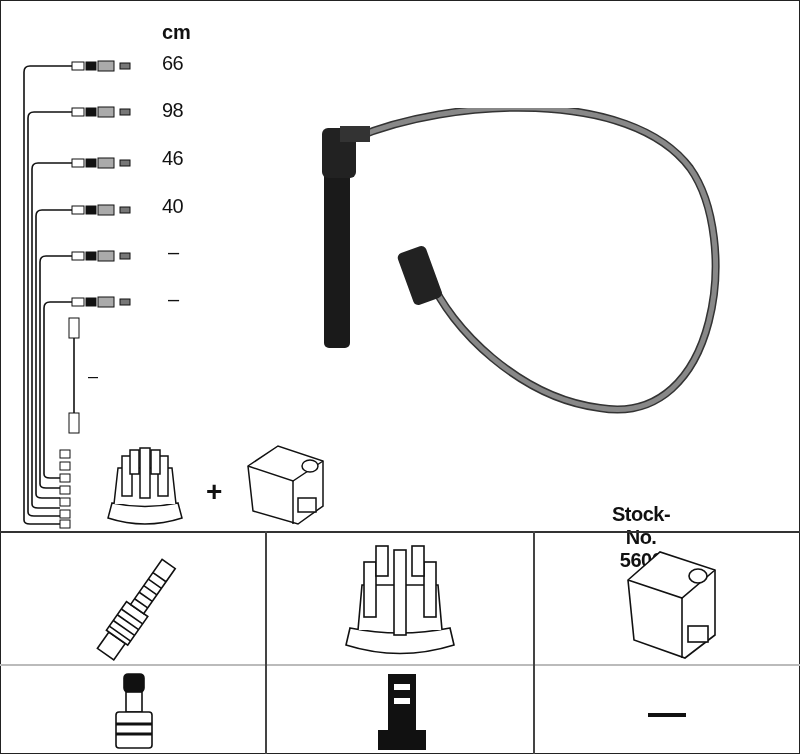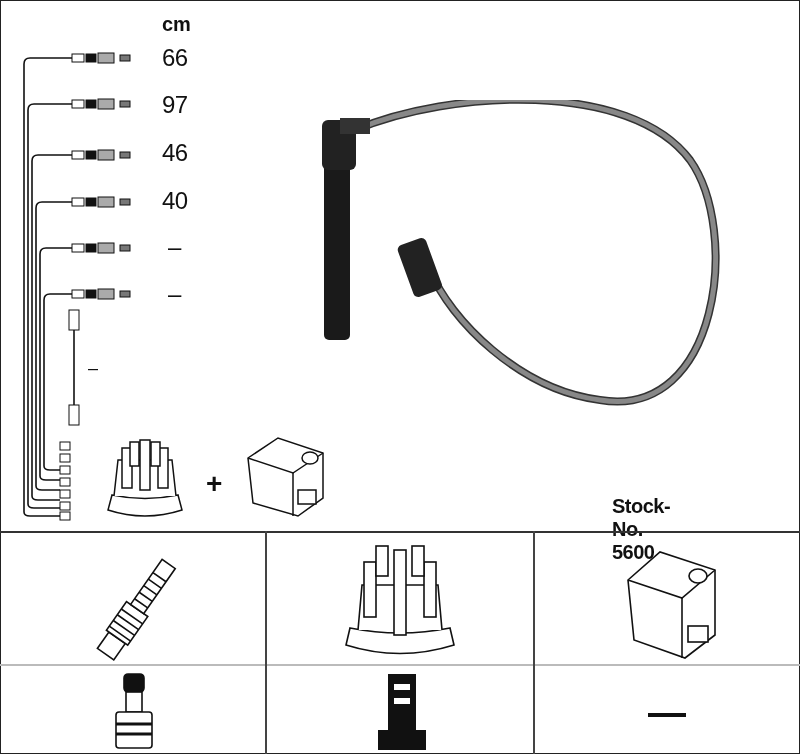--- a/index.html
+++ b/index.html
@@ -1,36 +1,36 @@
 <!DOCTYPE html>
 <html><head>
 <meta charset="utf-8">
 <style>
   html,body{margin:0;padding:0;background:#fff;}
   body{width:800px;height:754px;position:relative;font-family:"Liberation Sans",sans-serif;overflow:hidden;}
   .frame{position:absolute;left:0;top:0;width:798px;height:752px;border:1px solid #222;}
-  .topsec{position:absolute;left:0;top:0;width:659px;height:531px;}
+  .topsec{position:absolute;left:0;top:8px;width:659px;height:531px;text-align:center;}
   .hline{position:absolute;left:0;width:800px;height:2px;background:#333;}
   .vline{position:absolute;width:2px;background:#444;}
   .txt{position:absolute;color:#111;}
-  .len{font-size:24px;letter-spacing:-0.5px;}
+  .len{font-size:20px;letter-spacing:-0.5px;}
   .cm{font-size:20px;font-weight:bold;}
   .code{font-size:30px;font-weight:bold;letter-spacing:-1px;}
   .stock{font-size:20px;font-weight:bold;letter-spacing:-0.5px;}
   svg{position:absolute;}
 </style>
 </head>
 <body>
 
 <div class="frame"></div>
 
 <div class="topsec">
   <div class="txt cm" style="left:162px;top:13px">cm</div>
   <div class="txt len" style="left:162px;top:44px">66</div>
-  <div class="txt len" style="left:162px;top:91px">97</div>
+  <div class="txt len" style="left:162px;top:91px">98</div>
   <div class="txt len" style="left:162px;top:139px">46</div>
   <div class="txt len" style="left:162px;top:187px">40</div>
   <div class="txt len" style="left:168px;top:233px">–</div>
   <div class="txt len" style="left:168px;top:280px">–</div>
   <div class="txt len" style="left:88px;top:358px;font-size:18px">–</div>
 
   <svg width="160" height="530" style="left:0;top:0">
     <g fill="none" stroke="#111" stroke-width="1.6">
       <path d="M72 58 H30 Q24 58 24 64 V512 Q24 516 30 516 H60"></path>
       <path d="M72 104 H34 Q28 104 28 110 V504 Q28 508 34 508 H60"></path>

